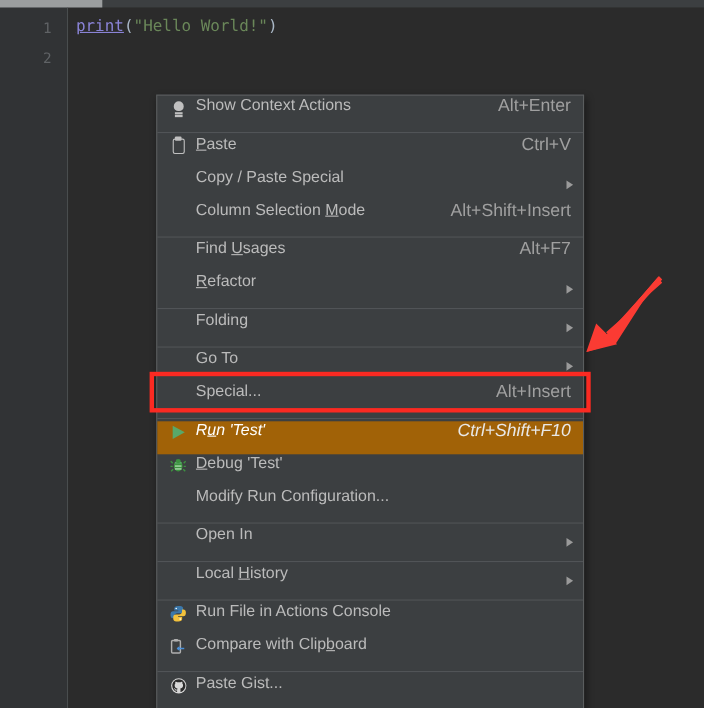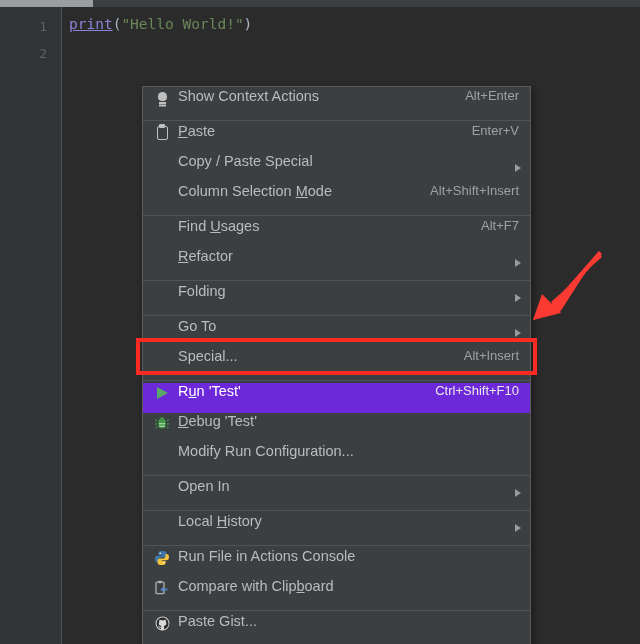--- a/index.html
+++ b/index.html
@@ -91,40 +91,41 @@
     height: 30px;
     display: flex;
     box-sizing: border-box;
     padding: 0 9px 0 8px;
     color: #bbbbbb;
     font-size: 14.5px;
     cursor: default;
     white-space: nowrap;
   }
   .menu-item.selected {
-    background: #6d28d9;
+    background: #a16207;
     color: #ffffff;
+    font-style: italic;
   }
   .mi-icon {
     width: 22px;
     min-width: 22px;
     height: 20px;
     display: flex;
     align-items: center;
     justify-content: center;
     margin-right: 5px;
   }
   .mi-label {
     flex: 1 1 auto;
     overflow: hidden;
   }
   .mi-label u { text-decoration: underline; }
   .mi-shortcut {
     color: #a0a0a0;
-    font-size: 13px;
+    font-size: 16px;
     margin-left: 18px;
     padding-right: 2px;
   }
   .menu-item.selected .mi-shortcut { color: #e8e8e8; }
   .mi-arrow {
     margin-left: 18px;
     width: 10px;
     display: flex;
     align-items: center;
     justify-content: flex-end;
@@ -225,21 +226,21 @@
       </span>
       <span class="mi-label">Show Context Actions</span>
       <span class="mi-shortcut">Alt+Enter</span>
     </div>
     <div class="separator"></div>
     <div class="menu-item">
       <span class="mi-icon">
         <span class="clip-ico"></span>
       </span>
       <span class="mi-label"><u>P</u>aste</span>
-      <span class="mi-shortcut">Enter+V</span>
+      <span class="mi-shortcut">Ctrl+V</span>
     </div>
     <div class="menu-item">
       <span class="mi-icon"></span>
       <span class="mi-label">Copy / Paste Special</span>
       <span class="mi-arrow">
         <span class="submenu-arrow"></span>
       </span>
     </div>
     <div class="menu-item">
       <span class="mi-icon"></span>

